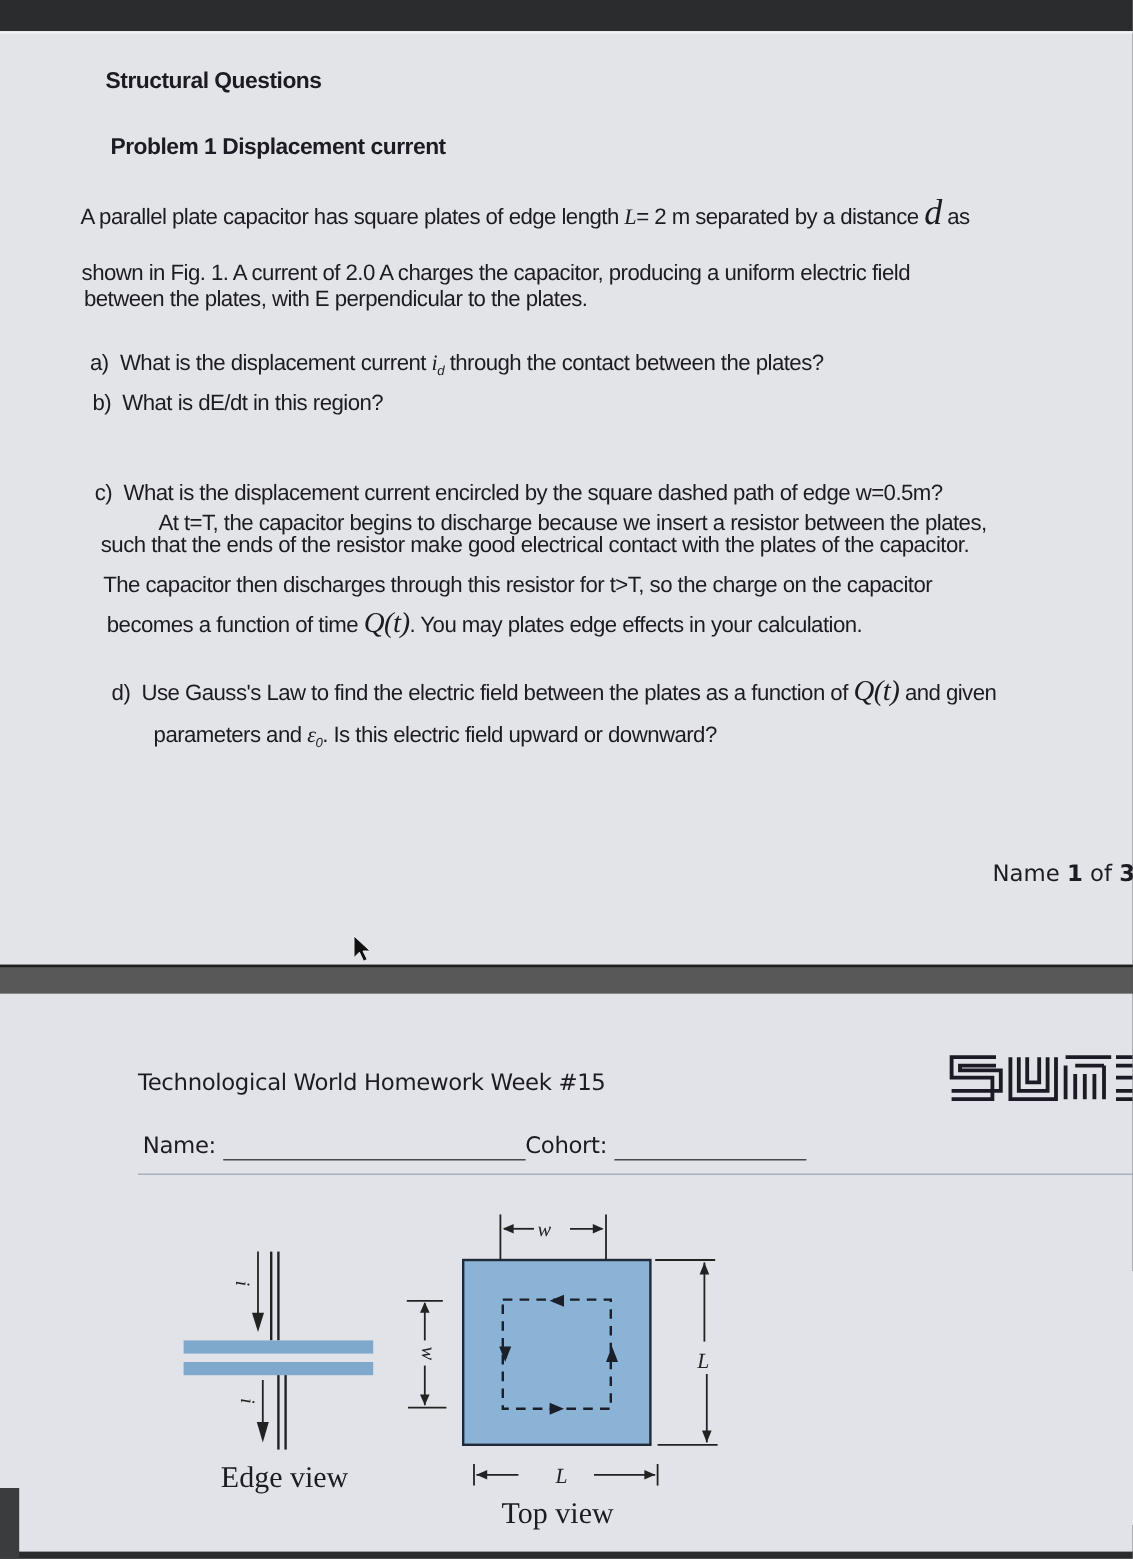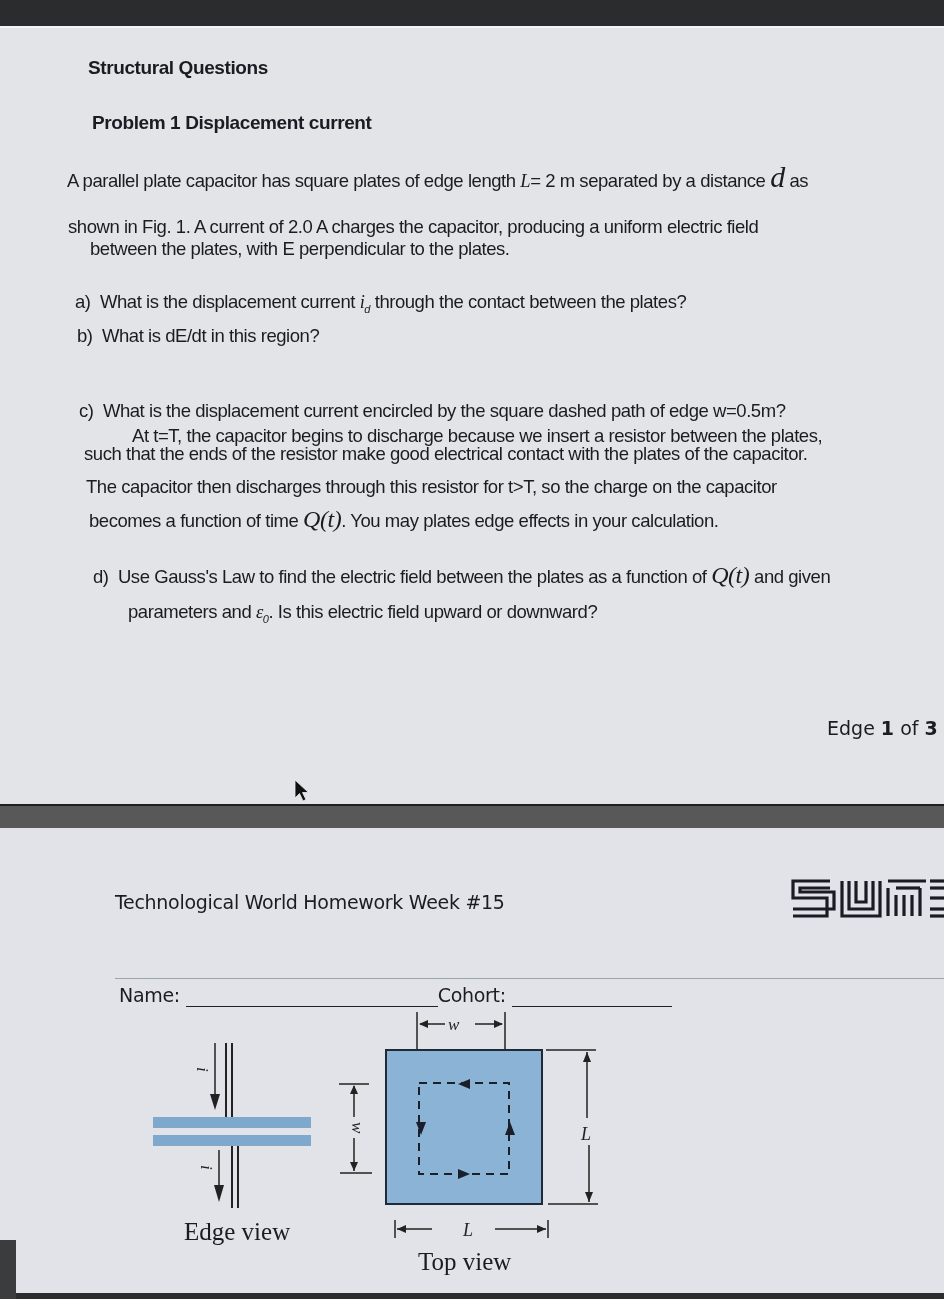--- a/index.html
+++ b/index.html
@@ -29,38 +29,38 @@
   .sans { font-family:"DejaVu Sans", sans-serif; }
   .abs { position:absolute; white-space:nowrap; }
   .h1 { font-weight:bold; font-size:19px; letter-spacing:-0.4px;margin-left:29px; }
   .para { font-size:18.5px; letter-spacing:-0.45px; }
   .math { font-family:"Liberation Serif", serif; font-style:italic; }
   .bigd { font-size:30px; line-height:0; }
   .bigq { font-size:24px; line-height:0; }
   .sub { font-size:11px; vertical-align:sub; font-style:italic; }
   .cursor { position:absolute; left:293px; top:778px; }
   .hw-title { font-size:19px; }
-  .hw-field { font-size:19px;margin-top:40px; }
+  .hw-field { font-size:19px; }
   .underline { display:inline-block; border-bottom:1.5px solid #222; vertical-align:baseline; }
   .rule { position:absolute; left:115px; top:978px; width:829px; height:1px; background:#9aa3b0; }
   .caption { font-family:"Liberation Serif", serif; font-size:25px;text-align:right; }
 </style>
 </head>
 <body>
 
 <div class="page1"></div>
 
 <div class="abs h1" style="left:59px;top:57px;">Structural Questions</div>
 <div class="abs h1" style="left:63px;top:112px;">Problem 1 Displacement current</div>
 
 <div class="abs para" style="left:67px;top:170px;">
   <span>A parallel plate capacitor has square plates of edge length </span><span class="math">L</span><span>= 2 m separated by a distance </span><span class="math bigd">d</span><span> as</span>
 </div>
 <div class="abs para" style="left:68px;top:204px;margin-top:12px;">shown in Fig. 1.  A current of 2.0 A charges the capacitor, producing a uniform electric field</div>
-<div class="abs para" style="left:70px;top:238px;margin-left:20px;">between the plates, with E perpendicular to the plates.</div>
+<div class="abs para" style="left:70px;top:238px;">between the plates, with E perpendicular to the plates.</div>
 
 <div class="abs para" style="left:75px;top:291px;">
   <span>a)</span>&nbsp;&nbsp;<span>What is the displacement current </span><span class="math">i</span><span class="sub">d</span><span> through the contact between the plates?</span>
 </div>
 <div class="abs para" style="left:77px;top:325px;">
   <span>b)</span>&nbsp;&nbsp;<span>What is dE/dt in this region?</span>
 </div>
 <div class="abs para" style="left:79px;top:358px;margin-top:42px;">
   <span>c)</span>&nbsp;&nbsp;<span>What is the displacement current encircled by the square dashed path of edge w=0.5m?</span>
 </div>
@@ -73,21 +73,21 @@
 </div>
 
 <div class="abs para" style="left:93px;top:566px;">
   <span>d)</span>&nbsp;&nbsp;<span>Use Gauss's Law to find the electric field between the plates as a function of </span><span class="math bigq">Q(t)</span><span> and given</span>
 </div>
 <div class="abs para" style="left:128px;top:601px;">
   <span>parameters and </span><span class="math">ε</span><span class="sub">0</span><span>. Is this electric field upward or downward?</span>
 </div>
 
 <div class="abs sans" style="left:827px;top:717px;font-size:19px;">
-  <span>Edge </span><b>1</b><span> of </span><b>3</b>
+  <span>Name </span><b>1</b><span> of </span><b>3</b>
 </div>
 
 <svg class="cursor" width="20" height="26" viewBox="0 0 20 26">
   <path d="M2 2 L2 20 L6.5 15.5 L10 23 L13 21.5 L9.5 14.5 L15.5 14.5 Z" fill="#111" stroke="#eee" stroke-width="0.8"></path>
 </svg>
 
 <div class="gap-bar"></div>
 
 <div class="page2"></div>
 <div class="page2-leftshadow"></div>

